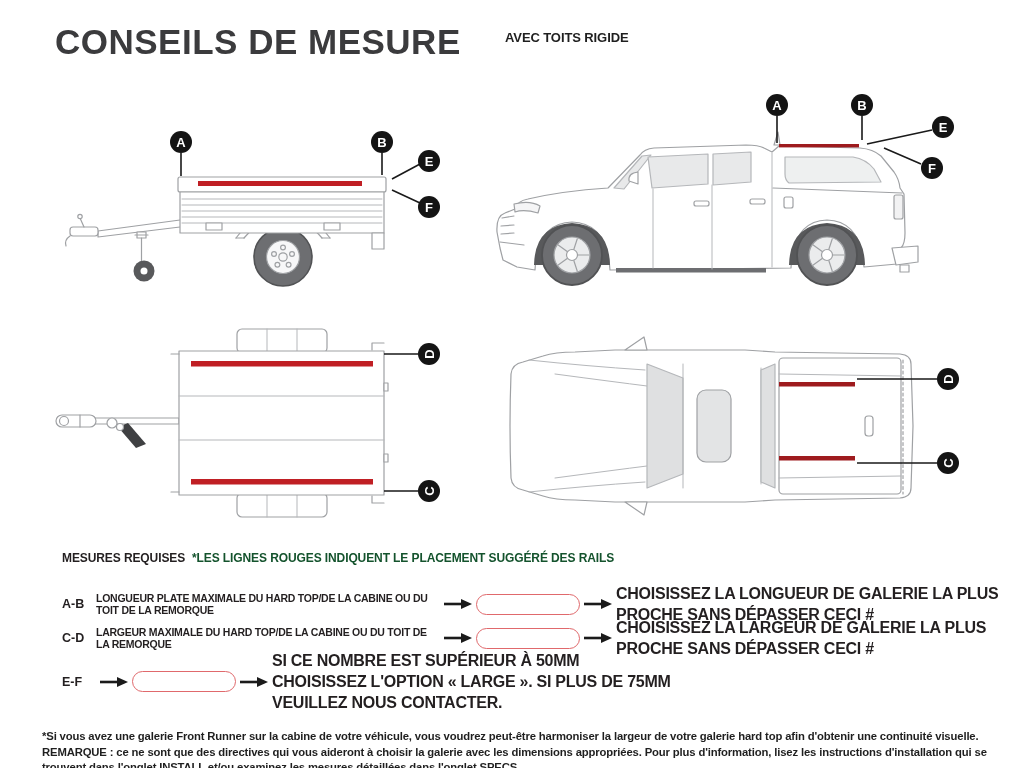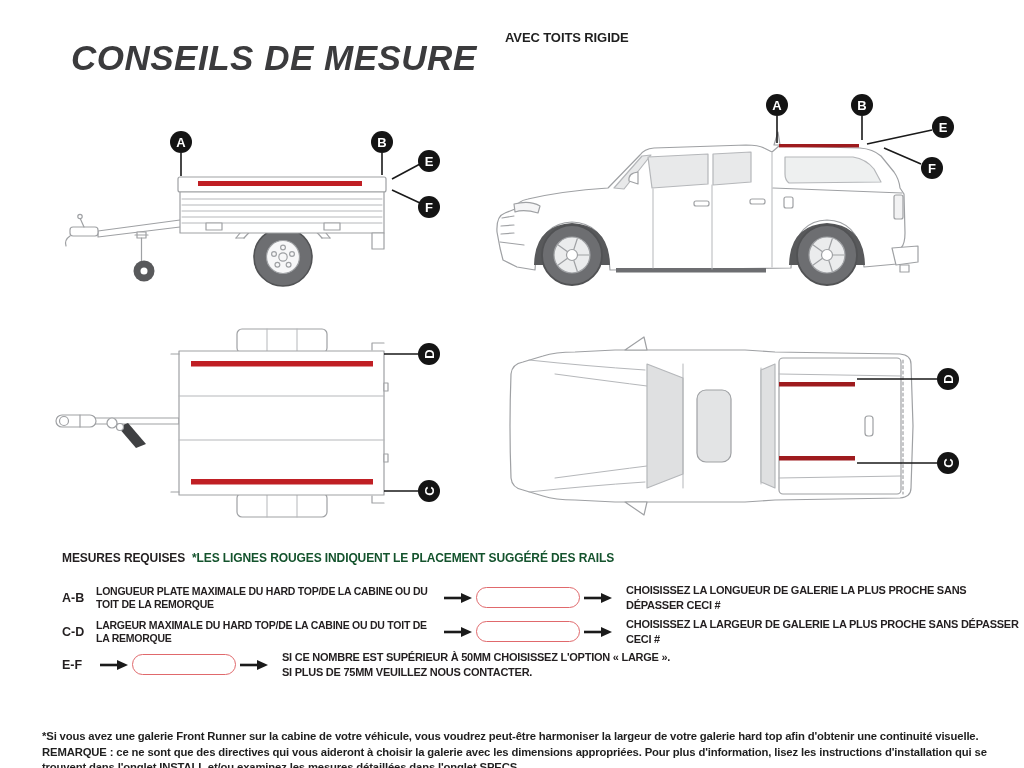--- a/index.html
+++ b/index.html
@@ -1,19 +1,19 @@
 <!DOCTYPE html>
 <html><head>
 <meta charset="utf-8">
 <style>
   html,body{margin:0;padding:0;background:#fff;}
   .page{position:relative;width:1024px;height:768px;background:#fff;overflow:hidden;
         font-family:"Liberation Sans","DejaVu Sans",sans-serif;color:#231f20;}
-  .page-title{position:absolute;left:55px;top:22px;margin:16px;font-size:35px;font-weight:bold;
-        letter-spacing:.5px;color:#3b3b3d;white-space:nowrap;font-style:italic;}
+  .page-title{position:absolute;left:55px;top:22px;margin:0;font-size:35px;font-weight:bold;
+        letter-spacing:.5px;color:#3b3b3d;white-space:nowrap;}
   .subtitle{position:absolute;left:505px;top:28px;font-size:13px;font-weight:bold;
         line-height:1.6;color:#1f1f1f;letter-spacing:-.1px;}
   .diagram{position:absolute;}
   .d-trailer-side{left:40px;top:90px;}
   .d-truck-side{left:490px;top:85px;}
   .d-trailer-top{left:40px;top:320px;}
   .d-truck-top{left:495px;top:330px;}
   .marker circle{fill:#141414;}
   .marker text{fill:#fff;font-size:13px;font-weight:bold;text-anchor:middle;
         font-family:"Liberation Sans","DejaVu Sans",sans-serif;}
@@ -22,21 +22,21 @@
   .rail-dark{fill:#9e1b1e;}
   .m-title{position:absolute;left:62px;top:551px;font-size:12px;font-weight:bold;letter-spacing:-.1px;}
   .m-note{position:absolute;left:192px;top:551px;font-size:12px;font-weight:bold;
         color:#14532d;letter-spacing:-.1px;}
   .m-row{position:absolute;left:62px;width:962px;display:flex;align-items:center;}
   .m-row.r1{top:583px;} .m-row.r2{top:617px;} .m-row.r3{top:650px;}
   .m-label{flex:0 0 34px;font-size:12.5px;font-weight:bold;}
   .m-desc{flex:0 0 344px;font-size:10.5px;font-weight:bold;line-height:1.2;letter-spacing:-.25px;}
   .m-arrow{flex:0 0 28px;margin:0 4px;display:flex;align-items:center;}
   .m-pill{flex:0 0 102px;height:19px;border:1.6px solid #e0696c;border-radius:12px;background:#fff;}
-  .m-right{margin-left:10px;width:400px;font-size:11px;font-weight:bold;line-height:1.32;letter-spacing:-.25px;}
+  .m-right{width:400px;font-size:16px;font-weight:bold;line-height:1.32;letter-spacing:-.25px;}
   .footnote{position:absolute;left:42px;top:729px;width:952px;font-size:11.3px;font-weight:bold;
         line-height:1.38;letter-spacing:-.15px;color:#1f1f1f;}
   .footnote p{margin:0;}
 </style>
 </head>
 <body>
 
 <div class="page">
 
   <h1 class="page-title">CONSEILS DE MESURE</h1>

